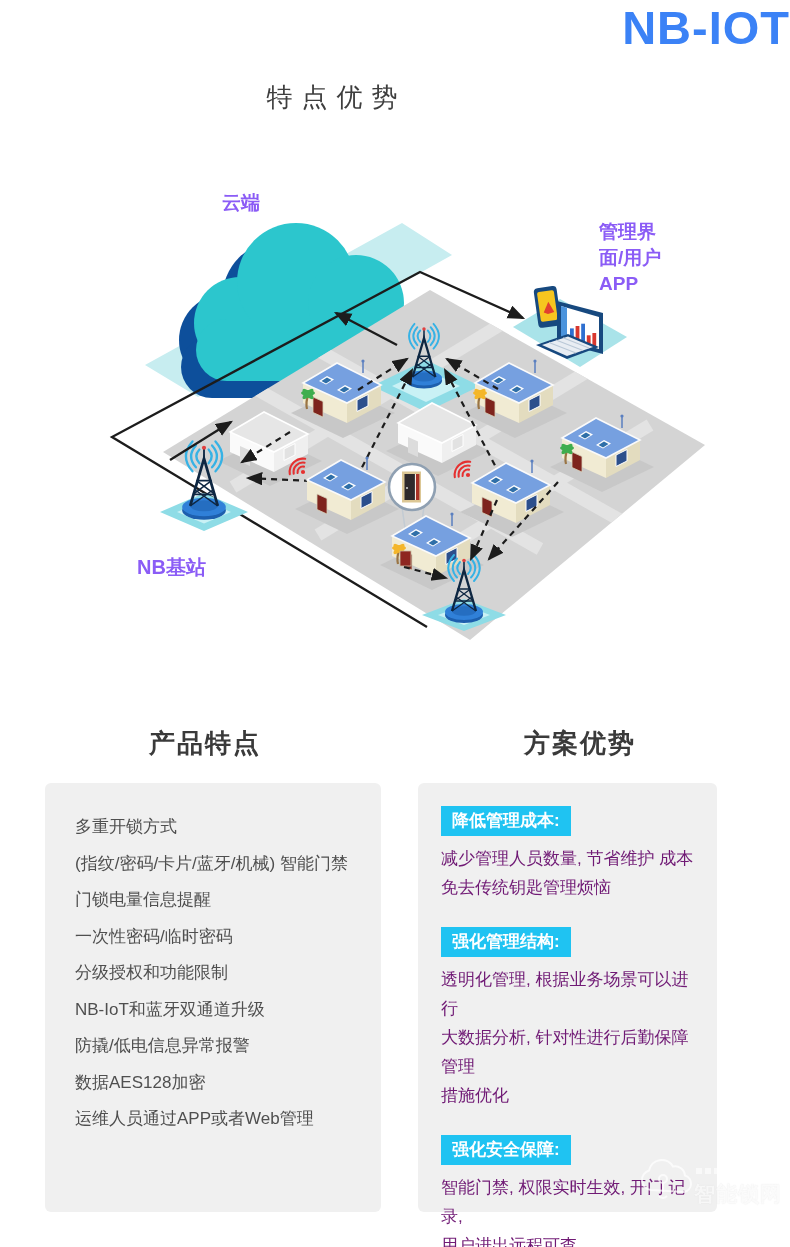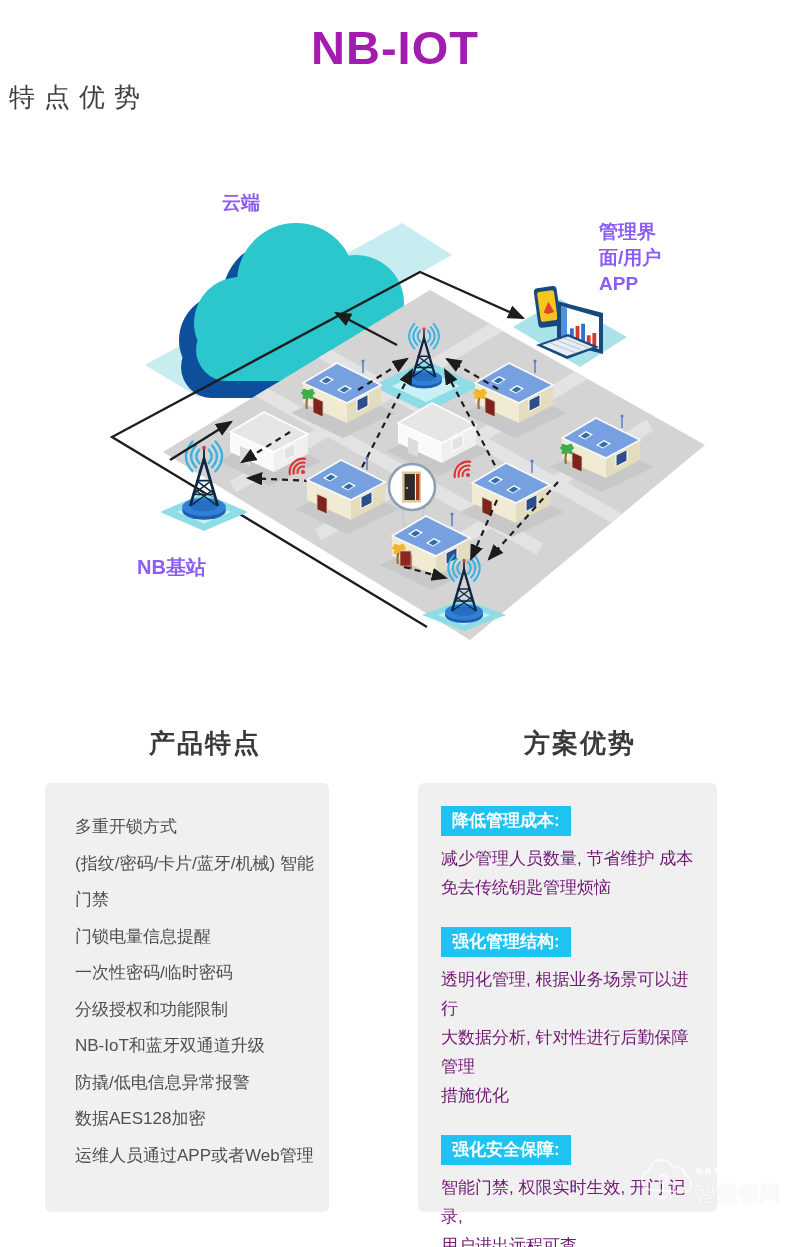--- a/index.html
+++ b/index.html
@@ -1,31 +1,31 @@
 <!DOCTYPE html>
 <html><head>
 <meta charset="utf-8">
 <style>
   html,body{margin:0;padding:0;background:#fff;}
   .page{position:relative;width:790px;height:1247px;background:#fff;overflow:hidden;
         font-family:"Liberation Sans","DejaVu Sans",sans-serif;}
   .abs{position:absolute;}
-  .title{left:0;top:20px;width:790px;text-align:center;font-size:47px;font-weight:700;
-         color:#a21caf;letter-spacing:1px;}
-  .subtitle{left:0;top:80px;width:664px;font-size:26px;color:#3e3e3e;
+  .title{left:0;top:0;width:790px;text-align:right;font-size:47px;font-weight:700;
+         color:#3b82f6;letter-spacing:1px;}
+  .subtitle{left:0;top:80px;width:664px;text-align:center;font-size:26px;color:#3e3e3e;
             letter-spacing:9px;text-indent:9px;}
   .diagram{left:0;top:135px;width:790px;height:545px;}
   .dlabel{position:absolute;font-weight:700;color:#8b5cf6;font-size:19px;line-height:26px;}
   .lbl-cloud{left:222px;top:55px;}
   .lbl-mgmt{left:599px;top:84px;}
   .lbl-nb{left:137px;top:419px;font-size:20px;}
   .sec-head{top:726px;width:200px;text-align:center;font-size:26px;font-weight:700;
             color:#3a3a3a;letter-spacing:2px;}
   .card{top:783px;height:429px;background:#f0f0f0;border-radius:6px;}
-  .card-left{left:45px;width:284px;}
+  .card-left{left:45px;width:336px;}
   .card-right{left:418px;width:299px;}
   .feat-list{padding:26px 14px 0 30px;font-size:17px;line-height:36.5px;color:#4f4f4f;}
   .adv-wrap{padding:23px 16px 0 23px;}
   .adv-tag{display:inline-block;background:#1fc3f2;color:#fff;font-weight:700;font-size:17px;
            padding:3px 11px 4px 11px;}
   .adv-lines{margin-top:8px;font-size:17px;line-height:29px;color:#701a75;}
   .adv-group + .adv-group{margin-top:25px;}
   .watermark{left:636px;top:1152px;width:154px;height:80px;opacity:.85;}
   .wm-text{position:absolute;left:58px;top:28px;font-size:21px;font-weight:700;
            color:rgba(255,255,255,.82);letter-spacing:1px;

